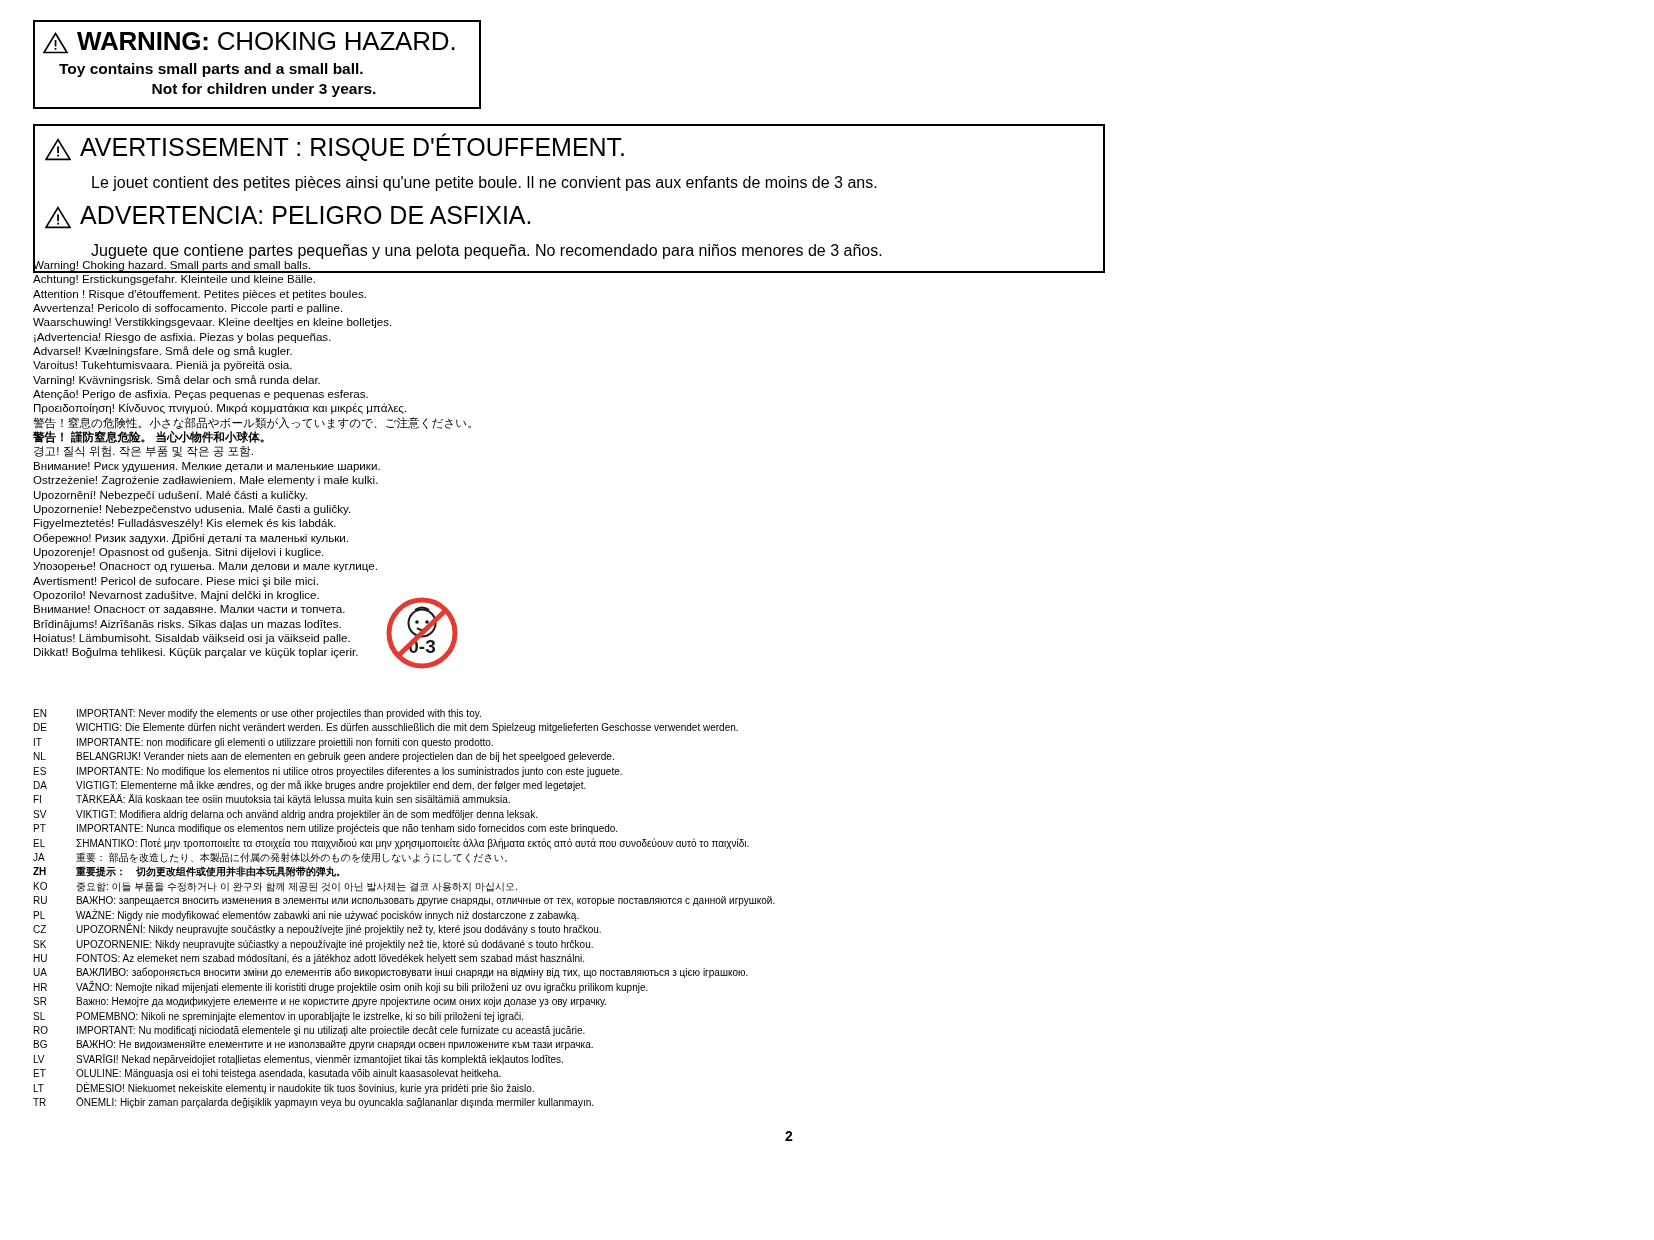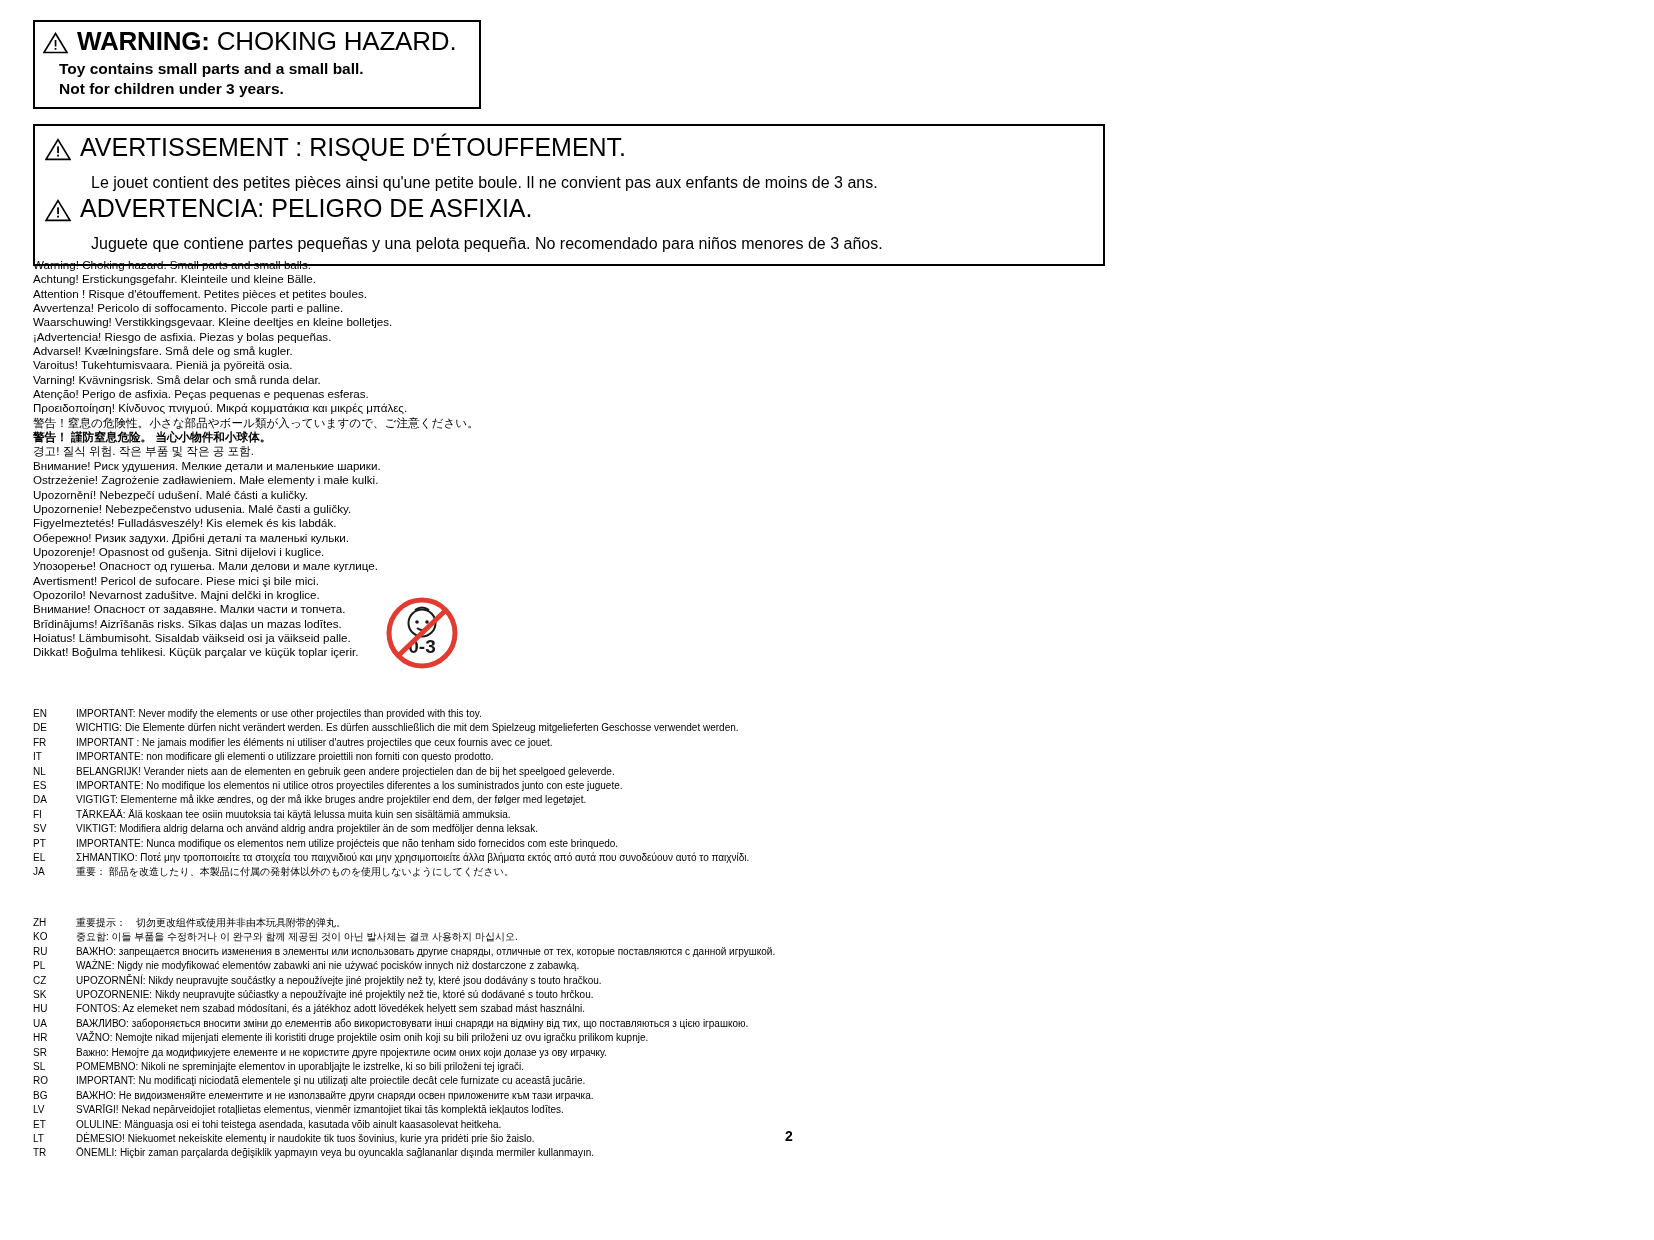--- a/index.html
+++ b/index.html
@@ -67,21 +67,21 @@
     line-height: 1.05;
     white-space: nowrap;
   }
   .warn-head-fr .bold { font-weight: normal; }
   .warn-body-fr {
     font-size: 16px;
     line-height: 1.25;
     margin-left: 46px;
     margin-top: 8px;
   }
-  .blk2 { margin-top: 2px; }
+  .blk2 { margin-top: 9px; }
 
   
   .mini-list {
     position: absolute;
     left: 33px;
     top: 258px;
     width: 640px;
   }
   .mini-list div {
     font-size: 11.6px;
@@ -113,22 +113,21 @@
     font-size: 10px;
     line-height: 14.4px;
     white-space: nowrap;
   }
   .lang-code {
     flex: 0 0 43px;
     font-weight: normal;
   }
   .lang-row.bold .lang-code,
   .lang-row.bold .lang-text {
-    font-weight: normal;
-    margin-top: 36px;
+    font-weight: bold;
   }
   .lang-text { flex: 1 1 auto; }
 
   
   .page-num {
     position: absolute;
     left: 0;
     top: 1128px;
     width: 1578px;
     text-align: center;
@@ -144,21 +143,21 @@
     <span class="tri">
       <svg width="25" height="22" viewBox="0 0 25 22" aria-hidden="true">
         <path d="M12.5 1.5 L24 20.5 L1 20.5 Z" fill="none" stroke="#000" stroke-width="1.6"></path>
         <rect x="11.7" y="8" width="1.7" height="6.5" fill="#000"></rect>
         <rect x="11.7" y="16" width="1.7" height="1.8" fill="#000"></rect>
       </svg>
     </span>
     <span class="warn-head-en"><span class="bold">WARNING:</span> <span>CHOKING HAZARD.</span></span>
   </div>
   <div class="warn-body-en">Toy contains small parts and a small ball.</div>
-  <div class="warn-body-en" style="margin-top:0;">Not for children under 3 years.</div>
+  <div class="warn-body-en" style="margin-top:0;text-align:center;">Not for children under 3 years.</div>
 </div>
 
 <div class="warn-box-multi">
   <div class="warn-row">
     <span class="tri">
       <svg width="26" height="23" viewBox="0 0 25 22" aria-hidden="true">
         <path d="M12.5 1.5 L24 20.5 L1 20.5 Z" fill="none" stroke="#000" stroke-width="1.6"></path>
         <rect x="11.7" y="8" width="1.7" height="6.5" fill="#000"></rect>
         <rect x="11.7" y="16" width="1.7" height="1.8" fill="#000"></rect>
       </svg>
@@ -230,24 +229,20 @@
 <div class="lang-table" id="lang-table">
     <div class="lang-row">
       <div class="lang-code">EN</div>
       <div class="lang-text">IMPORTANT: Never modify the elements or use other projectiles than provided with this toy.</div>
     </div>
     <div class="lang-row">
       <div class="lang-code">DE</div>
       <div class="lang-text">WICHTIG: Die Elemente dürfen nicht verändert werden. Es dürfen ausschließlich die mit dem Spielzeug mitgelieferten Geschosse verwendet werden.</div>
     </div>
     <div class="lang-row">
-      <div class="lang-code">FR</div>
-      <div class="lang-text">IMPORTANT : Ne jamais modifier les éléments ni utiliser d'autres projectiles que ceux fournis avec ce jouet.</div>
-    </div>
-    <div class="lang-row">
       <div class="lang-code">IT</div>
       <div class="lang-text">IMPORTANTE: non modificare gli elementi o utilizzare proiettili non forniti con questo prodotto.</div>
     </div>
     <div class="lang-row">
       <div class="lang-code">NL</div>
       <div class="lang-text">BELANGRIJK! Verander niets aan de elementen en gebruik geen andere projectielen dan de bij het speelgoed geleverde.</div>
     </div>
     <div class="lang-row">
       <div class="lang-code">ES</div>
       <div class="lang-text">IMPORTANTE: No modifique los elementos ni utilice otros proyectiles diferentes a los suministrados junto con este juguete.</div>

